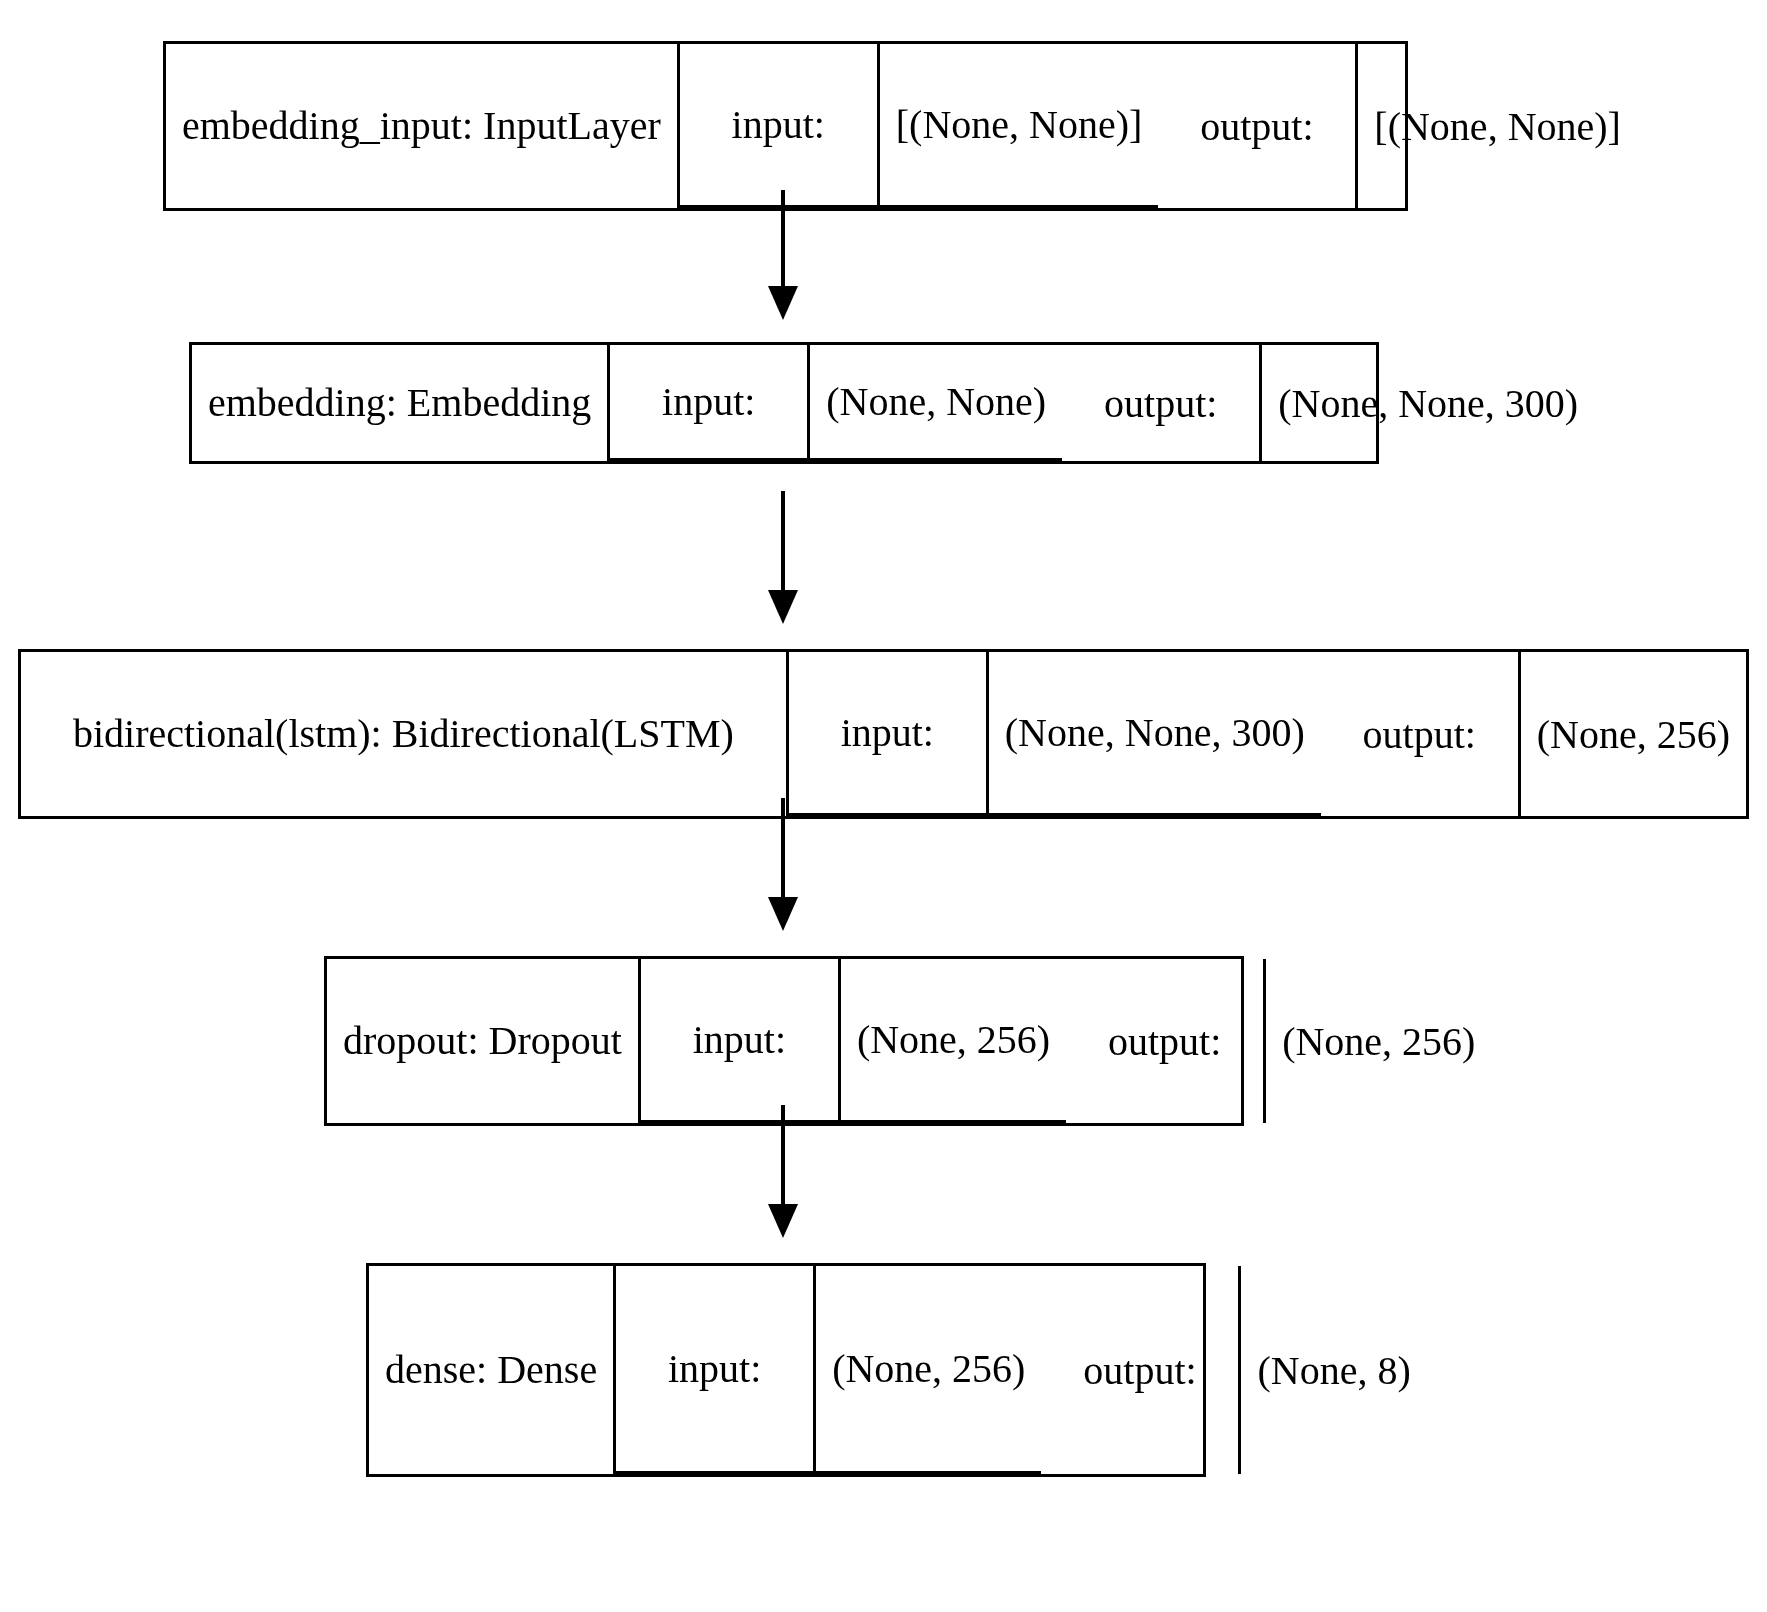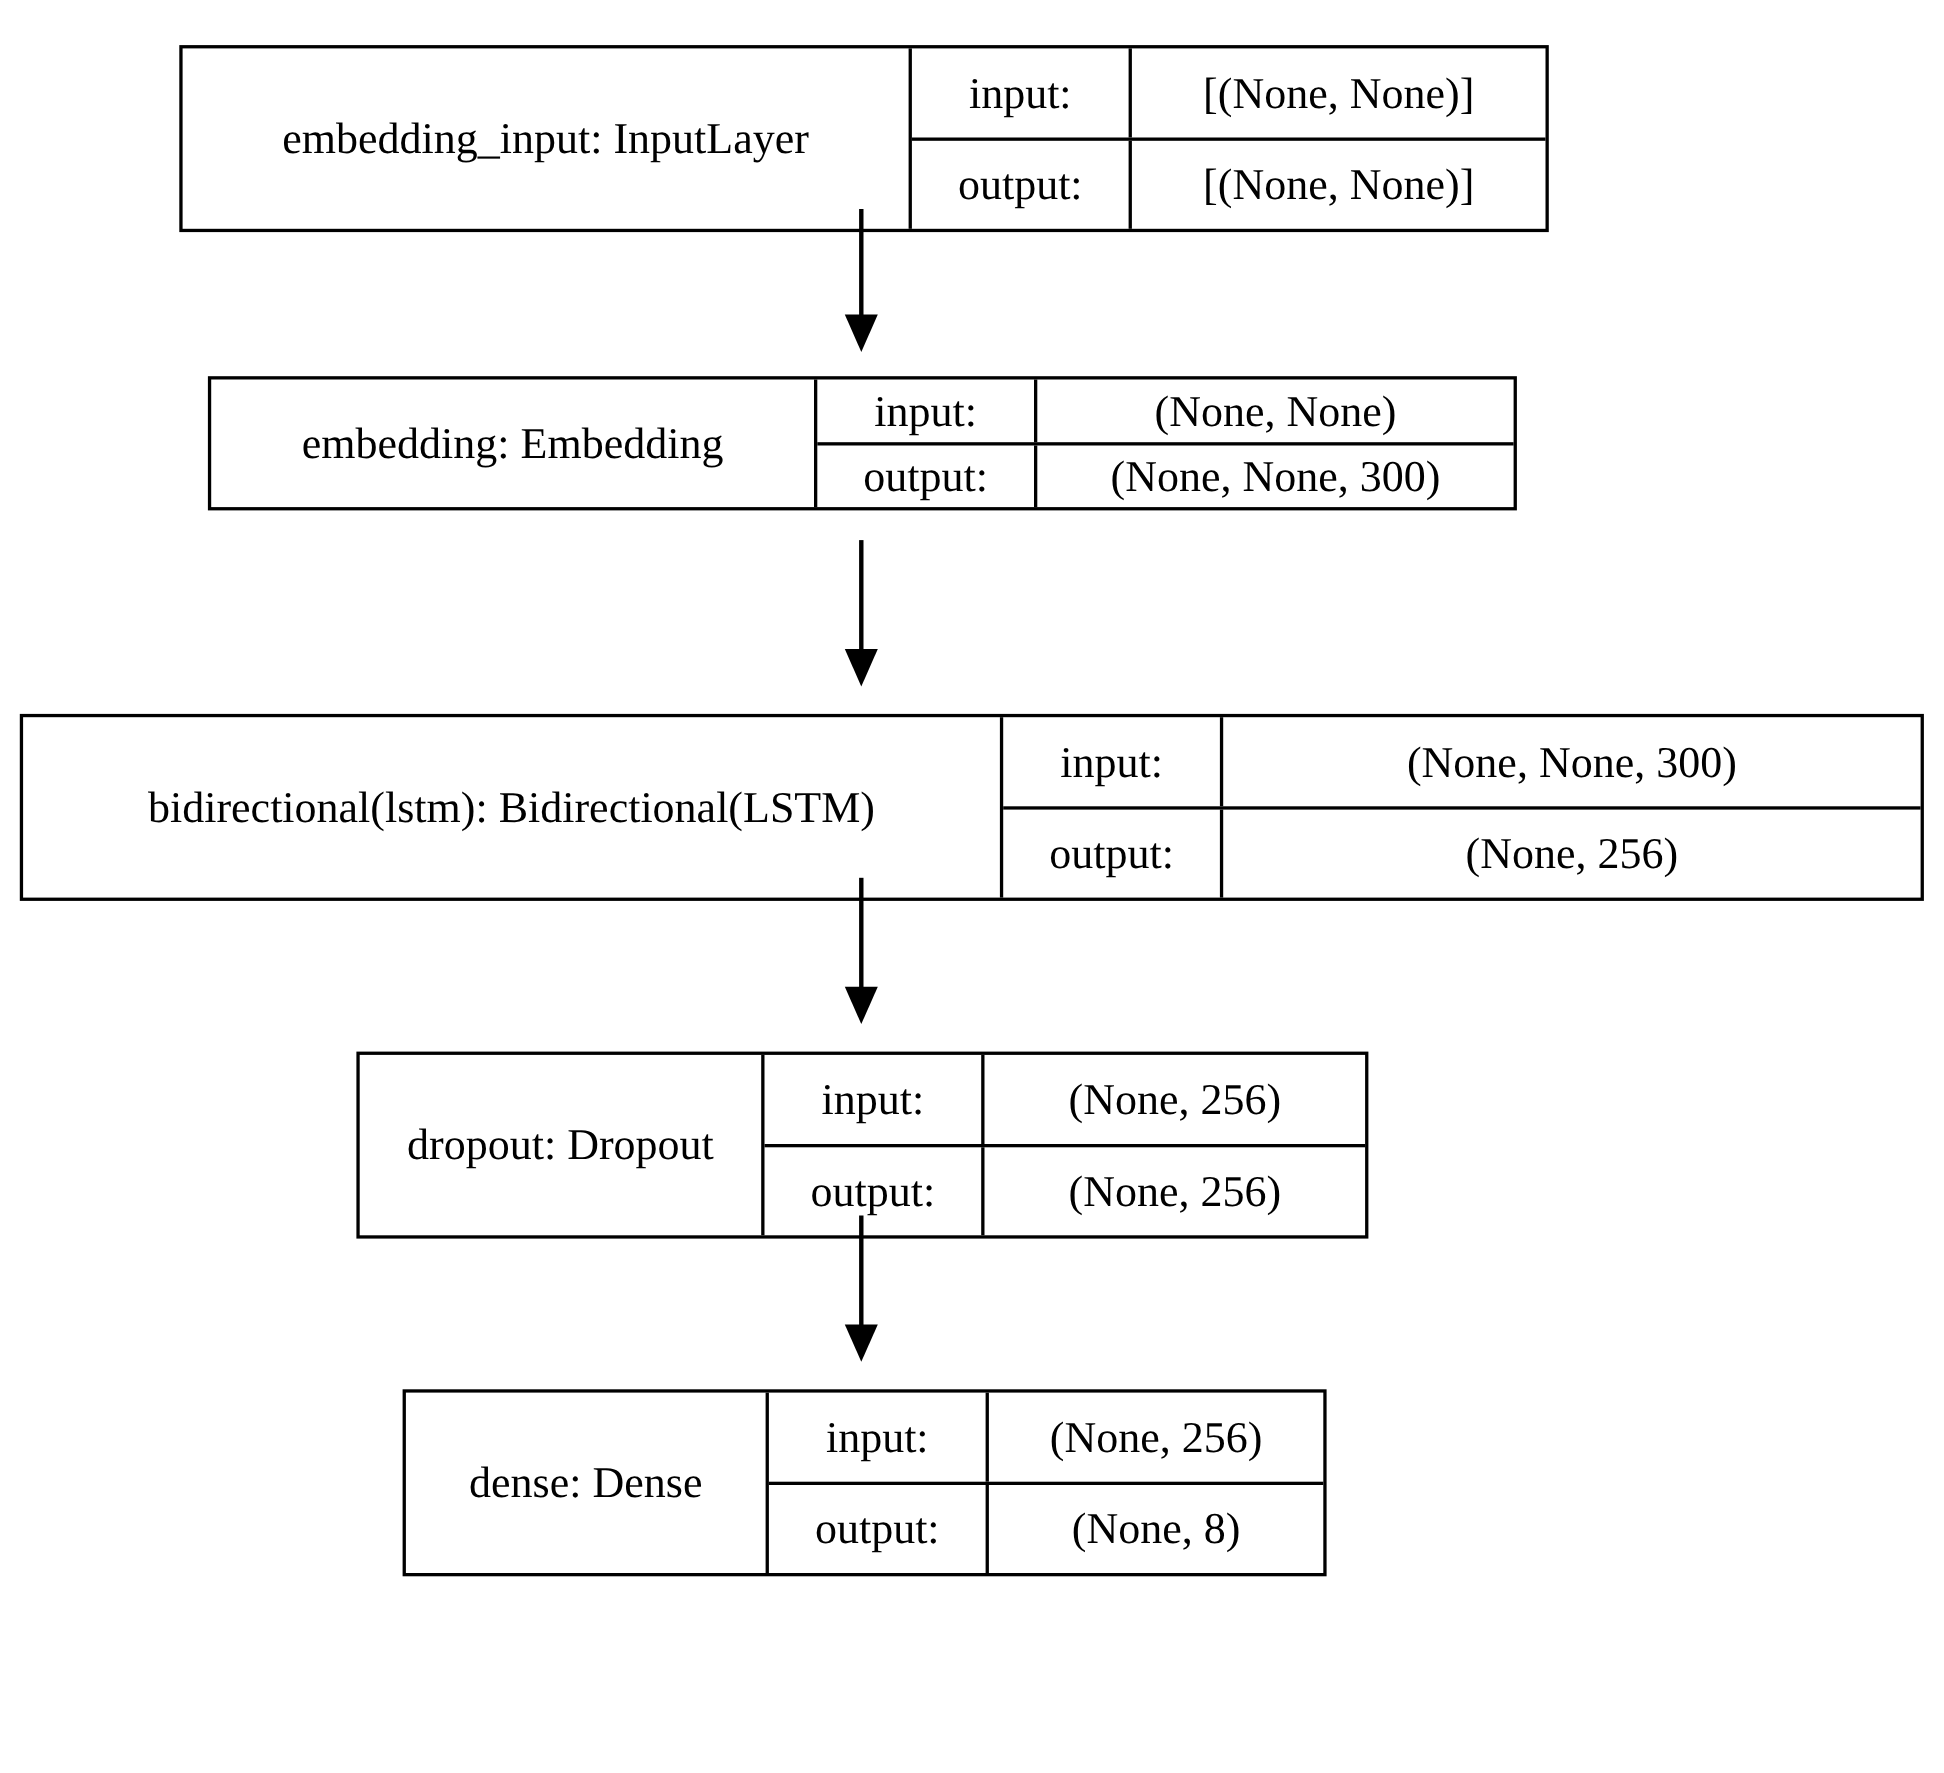--- a/index.html
+++ b/index.html
@@ -42,21 +42,21 @@
     justify-content: center;
     text-align: center;
     padding: 0 16px;
     white-space: nowrap;
     line-height: 1.05;
   }
 
   .node-table {
     box-sizing: border-box;
     display: flex;
-    flex-direction: column;
+    flex-direction: row;
     border-left: 3px solid #000000;
     flex: 1 1 auto;
   }
 
   .node-row {
     box-sizing: border-box;
     display: flex;
     flex-direction: row;
     flex: 1 1 0;
     min-height: 0;
@@ -179,21 +179,21 @@
         <div class="cell-val">(None, 256)</div>
       </div>
     </div>
   </div>
 
   <div class="edge" style="left:0px; top:0px; width:1767px; height:1612px;">
     <div class="edge-line" style="left:781px; top:1105px; height:103px;"></div>
     <div class="edge-head" style="left:768px; top:1204px;"></div>
   </div>
 
-  <div class="node" style="left:366px; top:1242px; width:840px; height:170px; font-size:40px;">
+  <div class="node" style="left:366px; top:1242px; width:840px; height:214px; font-size:40px;">
     <div class="node-name" style="width:327px;">dense: Dense</div>
     <div class="node-table">
       <div class="node-row top">
         <div class="cell-key" style="width:200px;">input:</div>
         <div class="cell-val">(None, 256)</div>
       </div>
       <div class="node-row">
         <div class="cell-key" style="width:200px;">output:</div>
         <div class="cell-val">(None, 8)</div>
       </div>

